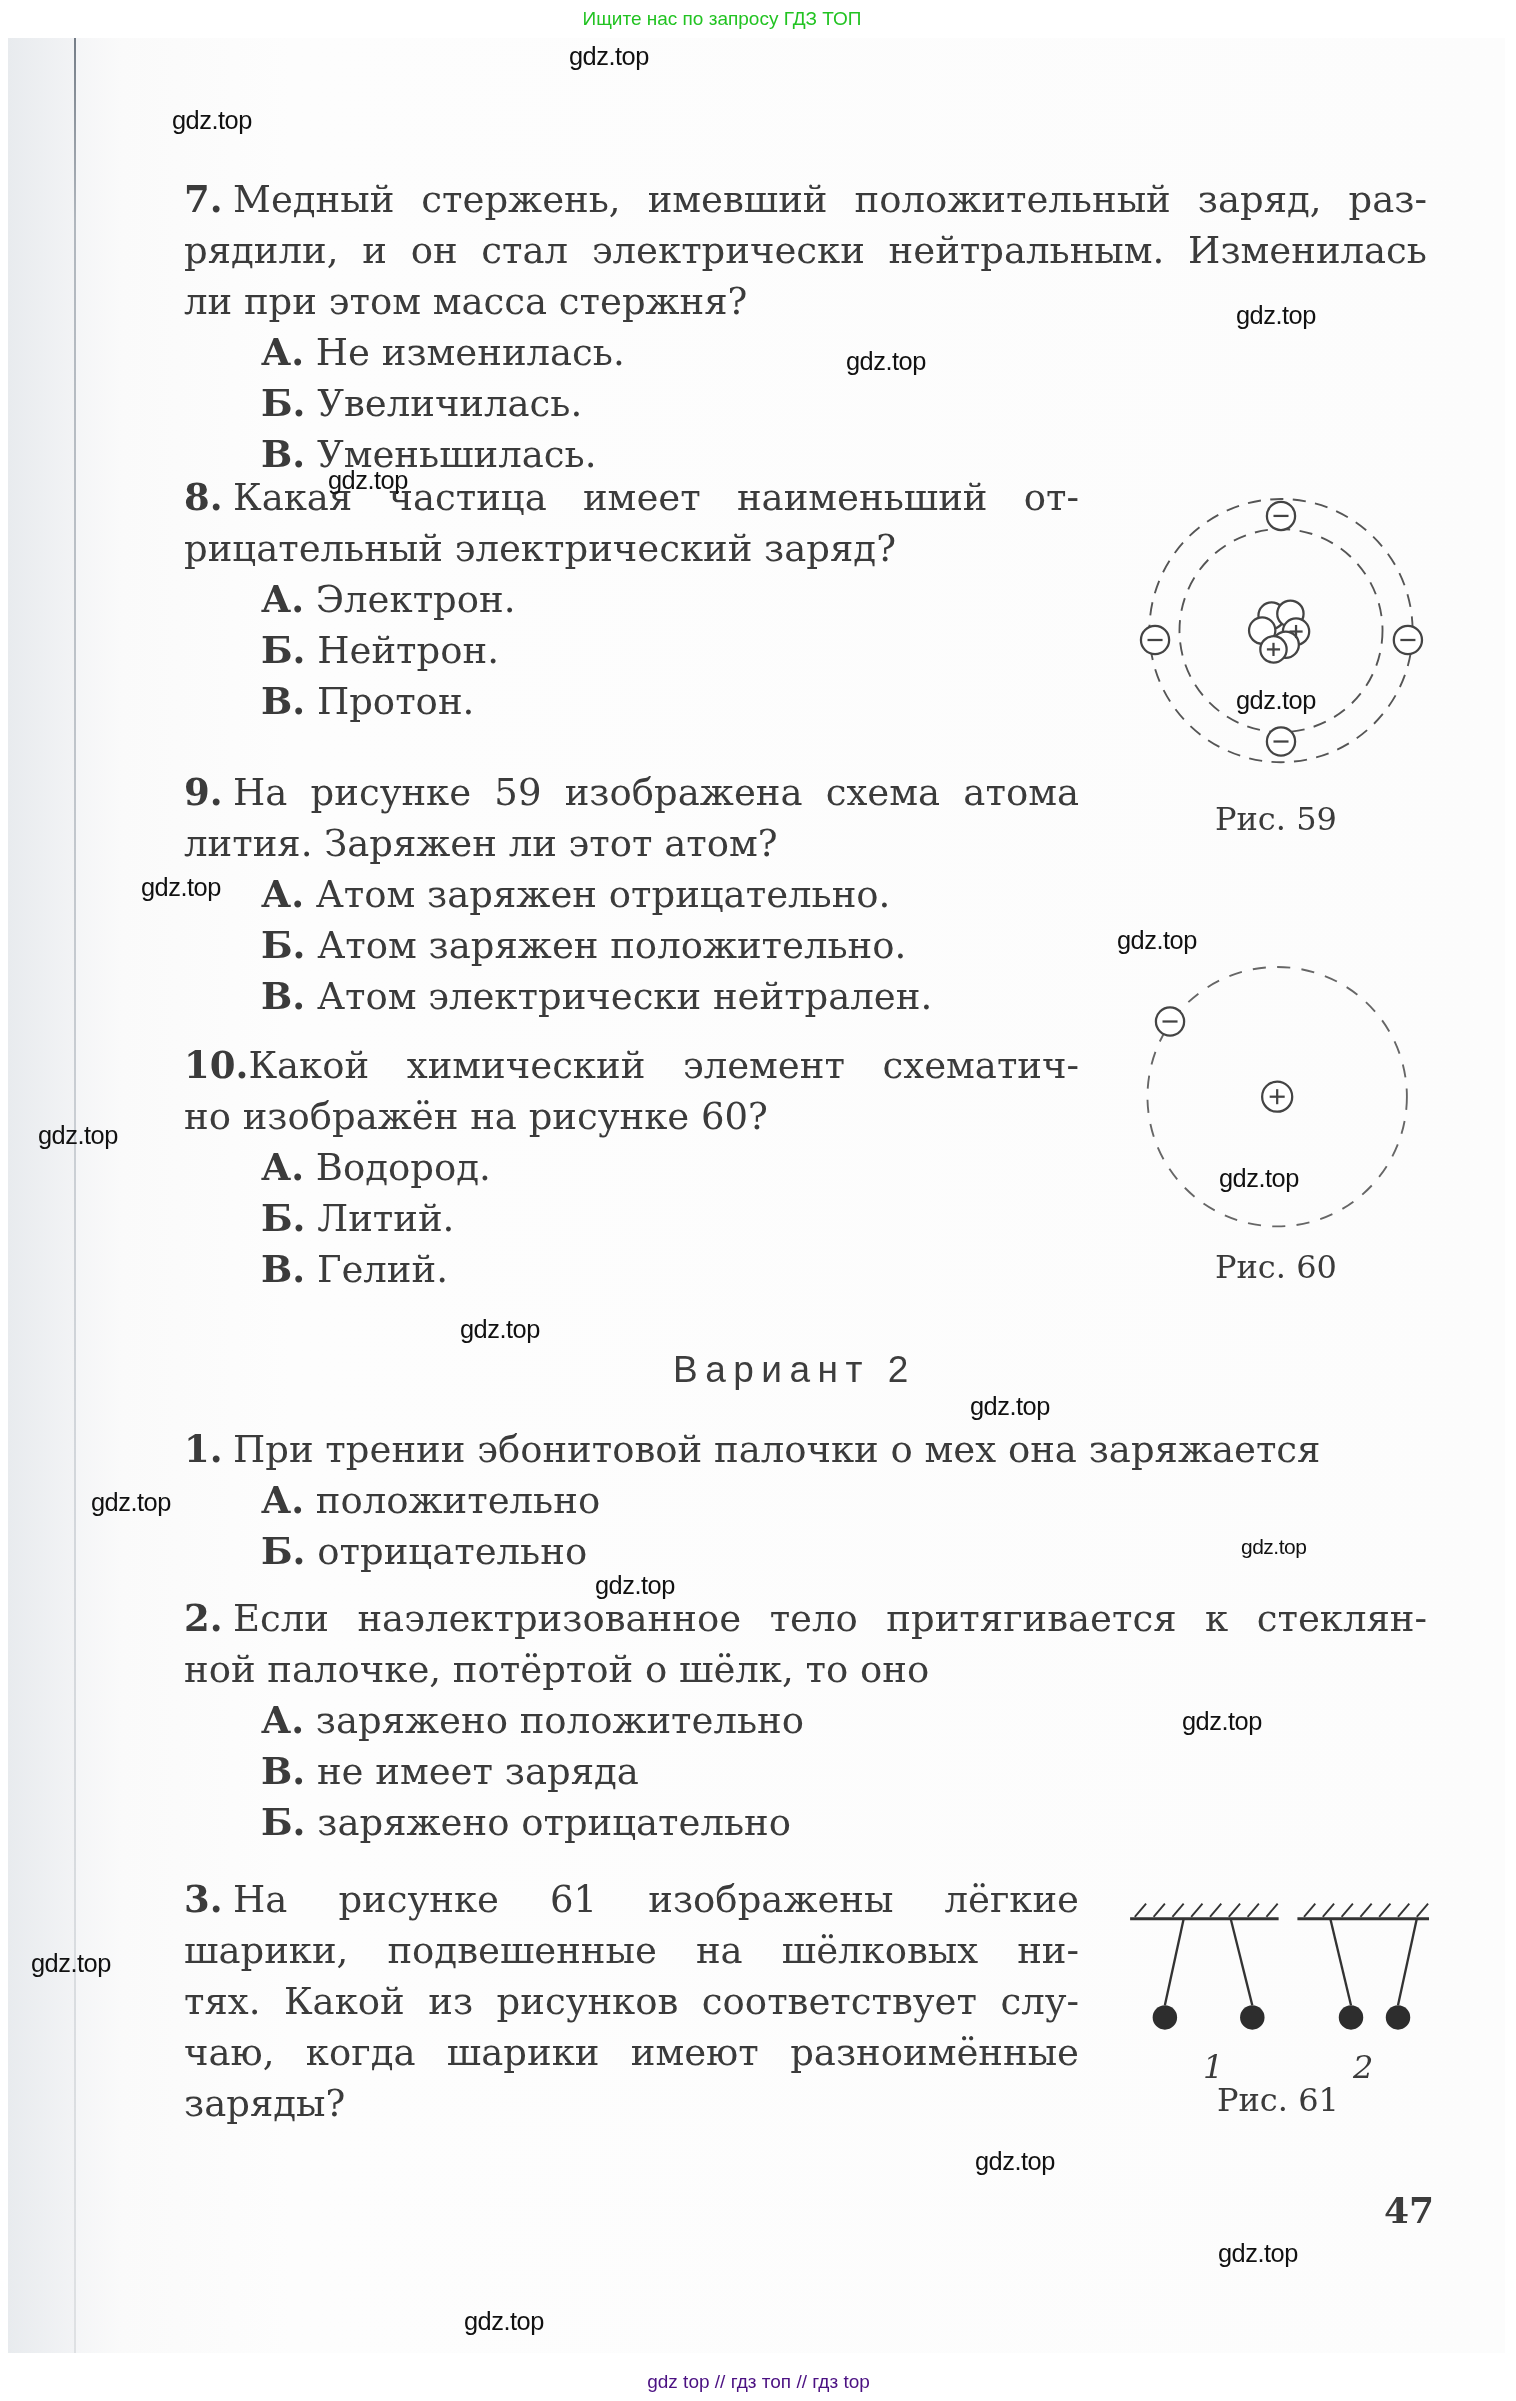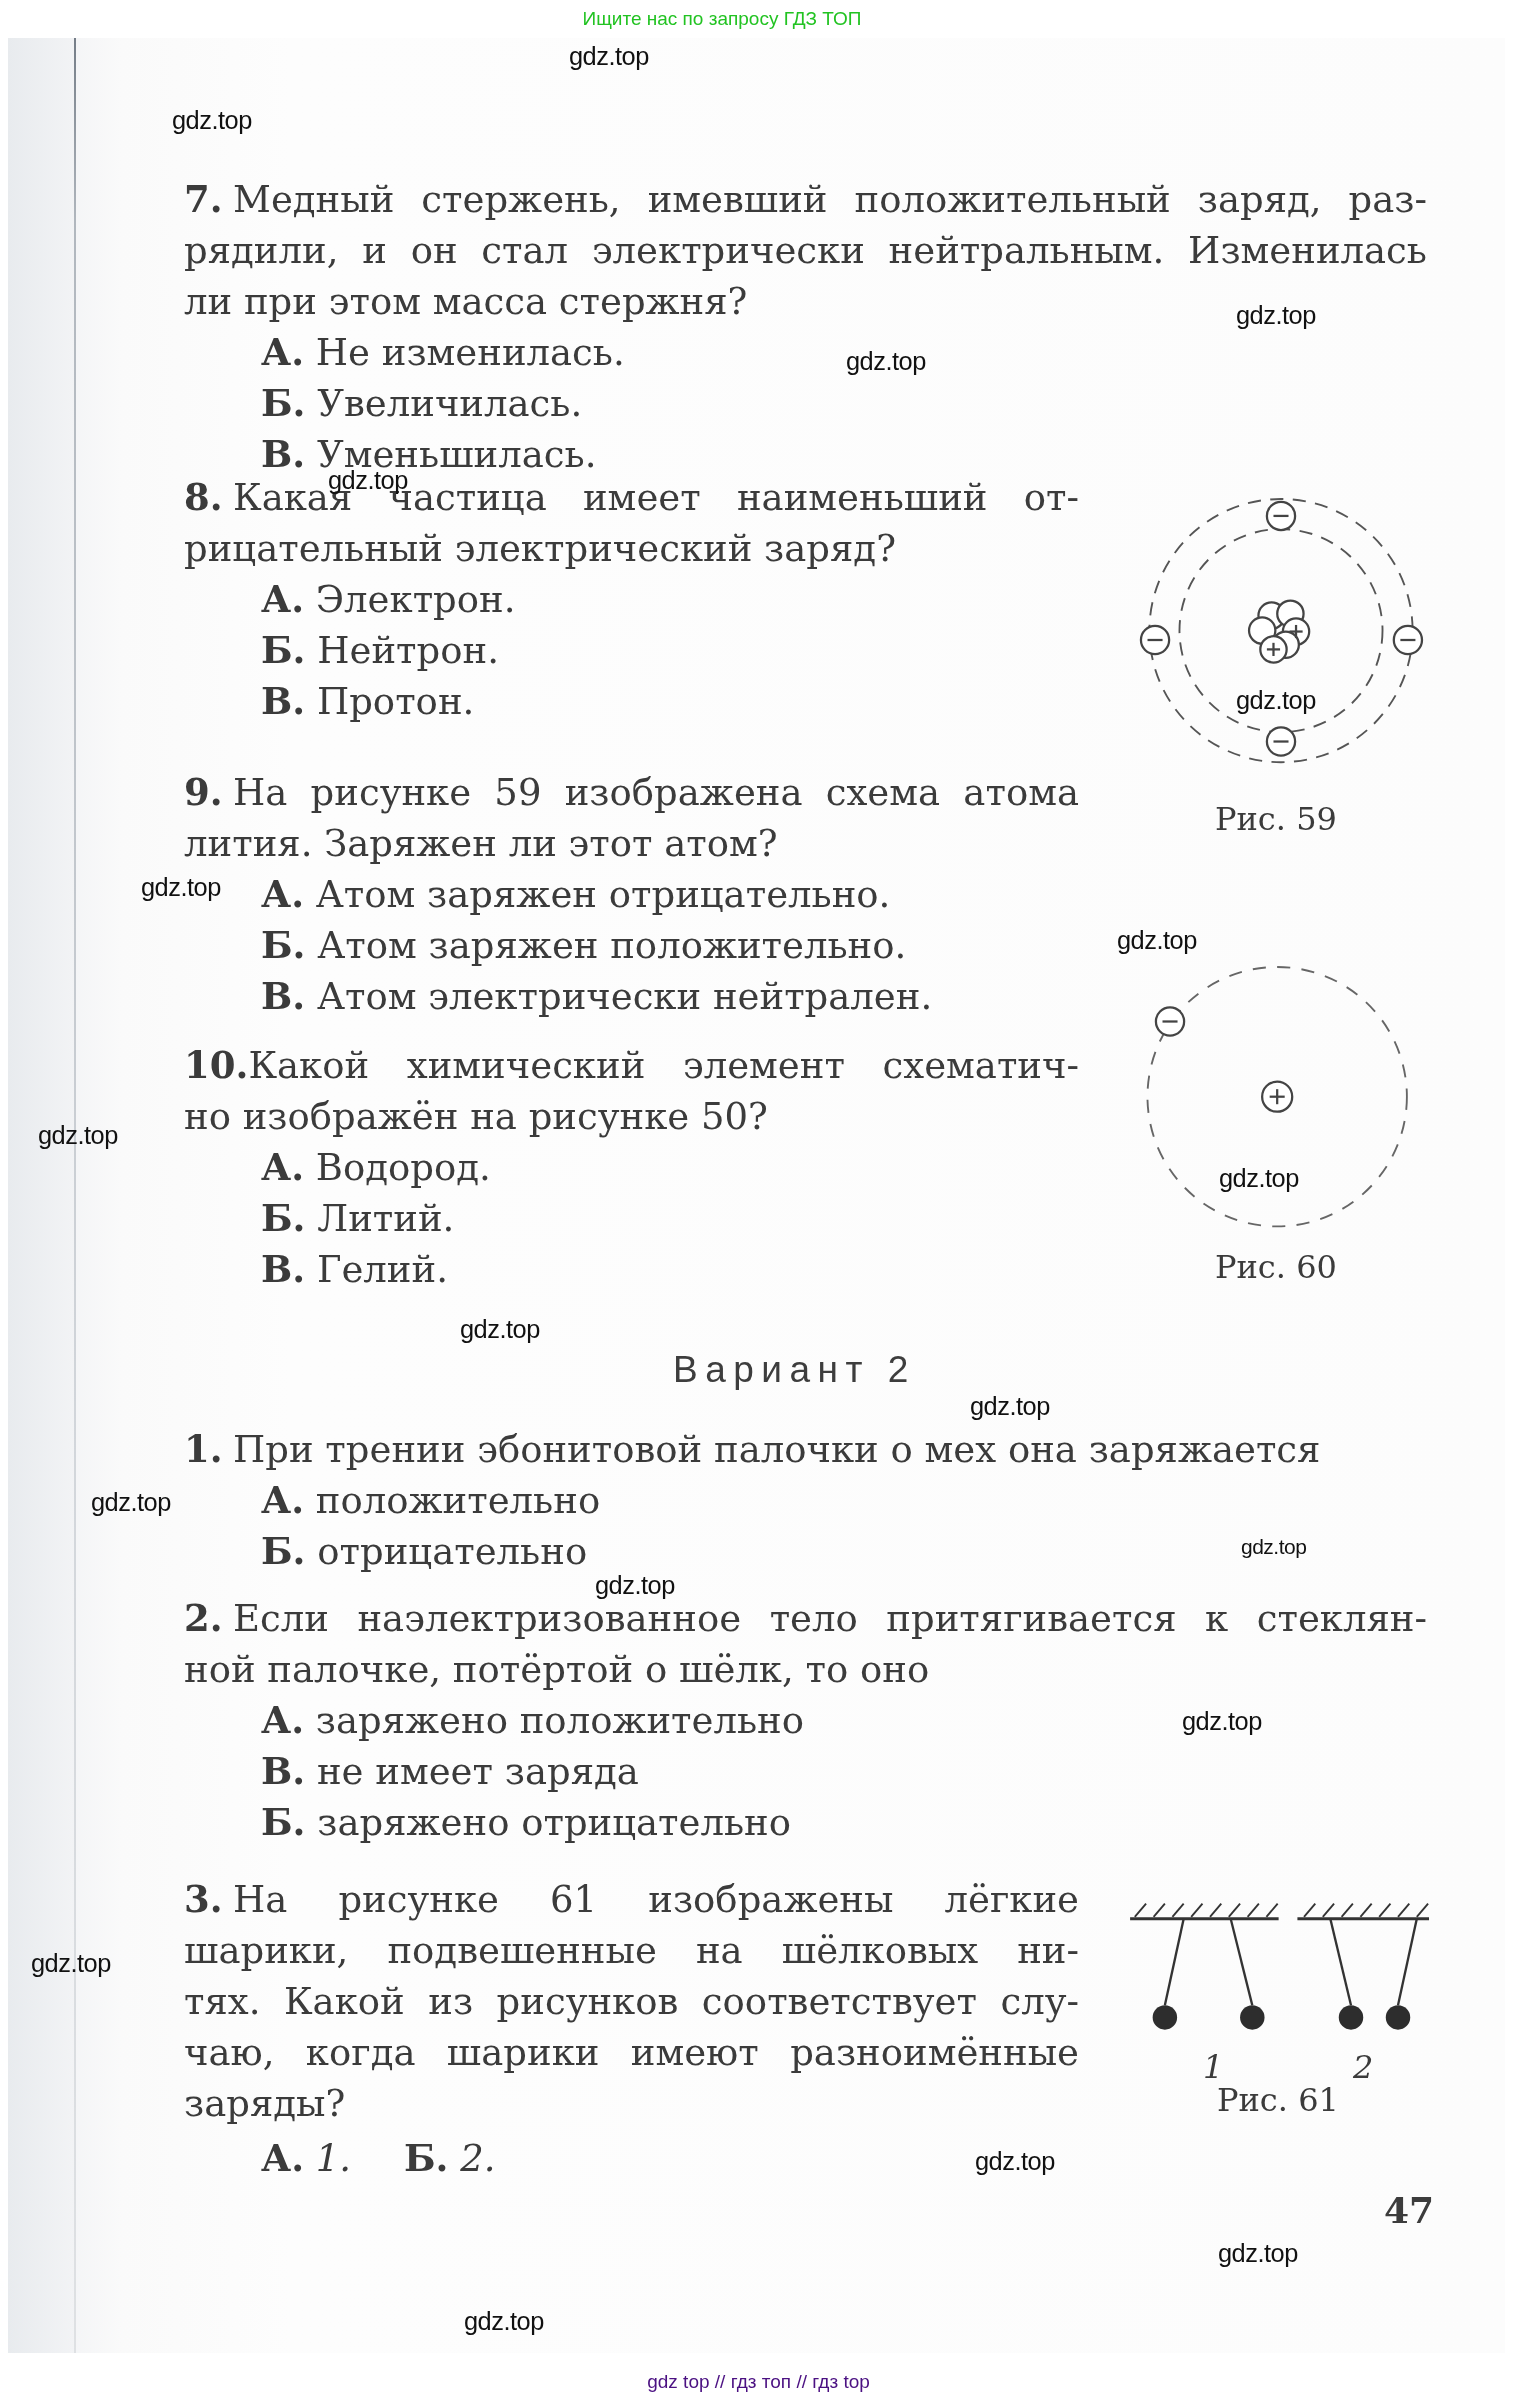--- a/index.html
+++ b/index.html
@@ -91,21 +91,21 @@
   <div class="qline">лития. Заряжен ли этот атом?</div>
   <div class="opts">
     <div class="opt"><span class="ol">А.</span> <span>Атом заряжен отрицательно.</span></div>
     <div class="opt"><span class="ol">Б.</span> <span>Атом заряжен положительно.</span></div>
     <div class="opt"><span class="ol">В.</span> <span>Атом электрически нейтрален.</span></div>
   </div>
 </div>
 
 <div class="text-block q" style="top:1040px; width:895px;">
   <div class="qline justify"><span class="qnum">10.</span><span>Какой химический элемент схематич-</span></div>
-  <div class="qline">но изображён на рисунке 50?</div>
+  <div class="qline">но изображён на рисунке 60?</div>
   <div class="opts">
     <div class="opt"><span class="ol">А.</span> <span>Водород.</span></div>
     <div class="opt"><span class="ol">Б.</span> <span>Литий.</span></div>
     <div class="opt"><span class="ol">В.</span> <span>Гелий.</span></div>
   </div>
 </div>
 
 <div class="variant">Вариант 2</div>
 
 <div class="text-block q" style="top:1424px;">
@@ -125,24 +125,20 @@
     <div class="opt"><span class="ol">Б.</span> <span>заряжено отрицательно</span></div>
   </div>
 </div>
 
 <div class="text-block q" style="top:1874px; width:895px;">
   <div class="qline justify"><span class="qnum">3.</span><span>На рисунке 61 изображены лёгкие</span></div>
   <div class="qline justify">шарики, подвешенные на шёлковых ни-</div>
   <div class="qline justify">тях. Какой из рисунков соответствует слу-</div>
   <div class="qline justify">чаю, когда шарики имеют разноимённые</div>
   <div class="qline">заряды?</div>
-  <div class="opts" style="padding-top:3.8px;">
-    <span class="opt"><span class="ol">А.</span> <i>1.</i></span>
-    <span class="opt" style="margin-left:41px;"><span class="ol">Б.</span> <i>2.</i></span>
-  </div>
 </div>
 
 <svg style="left:1121px; top:499px;" width="320" height="282" viewBox="0 0 340 300">
   <g fill="none" stroke="#555" stroke-width="2" stroke-dasharray="14 10">
     <circle cx="170" cy="140" r="108"></circle>
     <circle cx="170" cy="140" r="140"></circle>
   </g>
   <g stroke="#444" stroke-width="2.4" fill="#fff">
     <circle cx="160" cy="124" r="14"></circle>
     <circle cx="180" cy="122" r="14"></circle>

